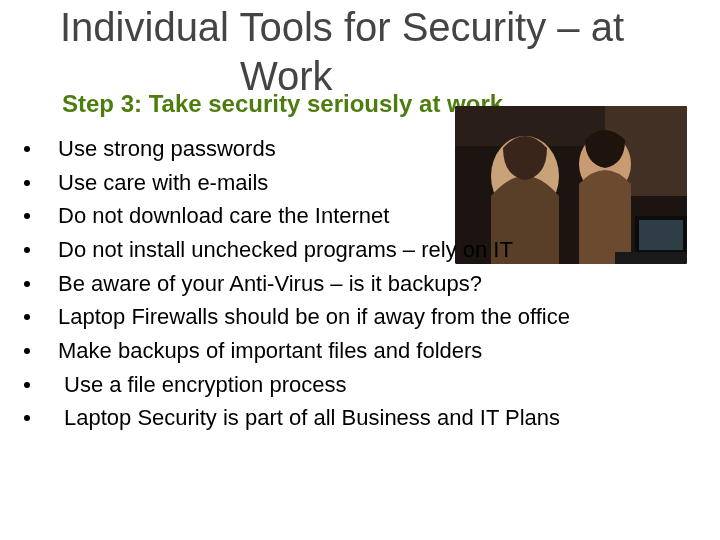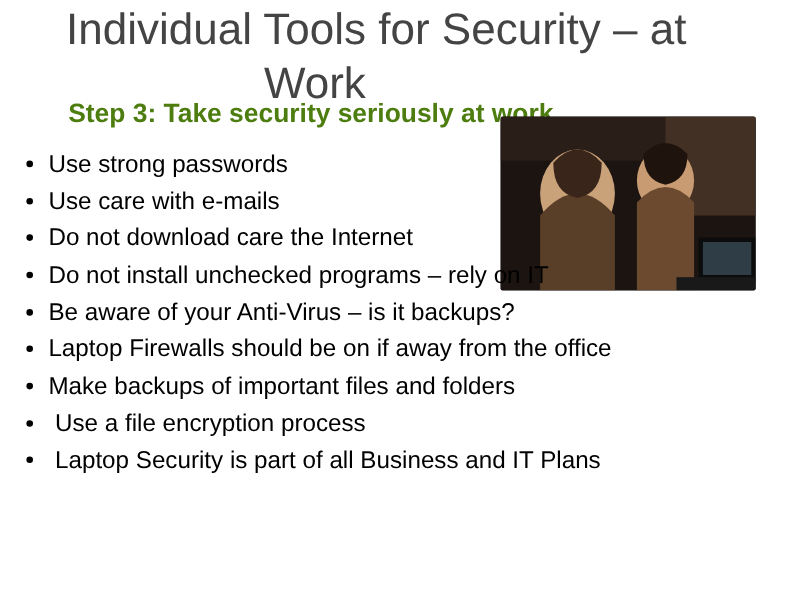--- a/index.html
+++ b/index.html
@@ -65,21 +65,21 @@
   }
   .dot {
     width: 6px;
     height: 6px;
     border-radius: 50%;
     background: #000;
     margin-top: 14px;
     margin-right: 14px;
     flex: 0 0 auto;
   }
-  .lbl { flex: 1 1 auto; }
+  .lbl { flex: 1 1 auto; margin-left: 14px; }
   .extra-indent .lbl { padding-left: 6px; }
   .image-box {
     position: absolute;
     top: 106px;
     left: 455px;
     width: 232px;
     height: 158px;
     background: #1a1512;
     overflow: hidden;
     border-radius: 2px;

